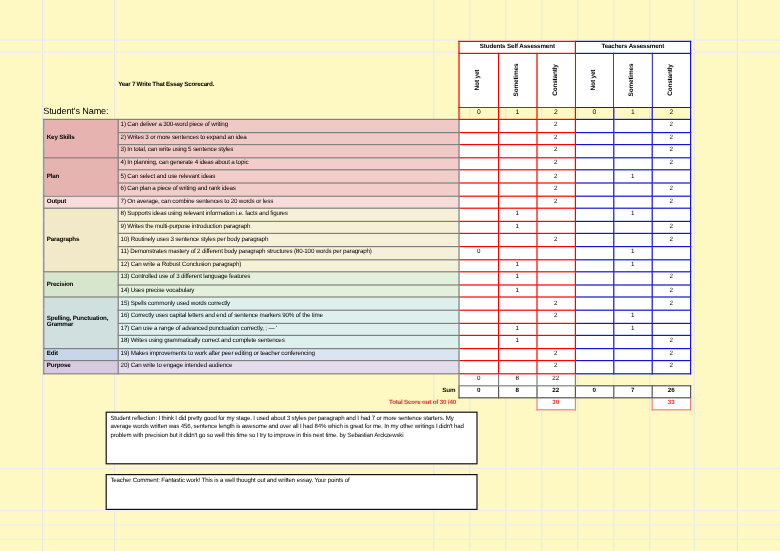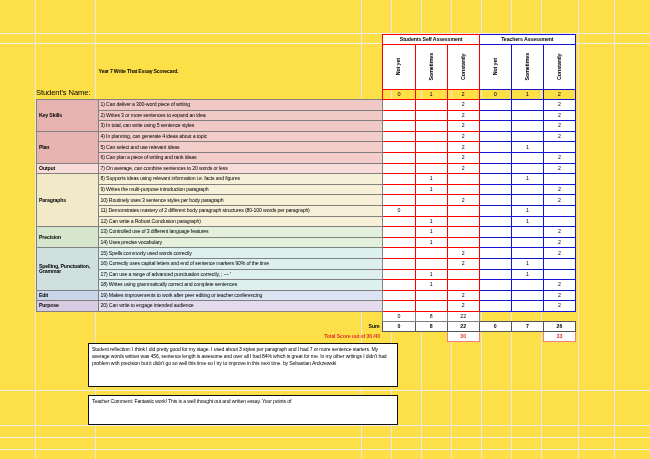--- a/index.html
+++ b/index.html
@@ -1,21 +1,21 @@
 <!DOCTYPE html>
 <html><head>
 <meta charset="utf-8">
 <style>
   html,body{margin:0;padding:0;}
   body{
     width:650px;height:459px;background:#ffffff;
     font-family:"Liberation Sans", sans-serif;
     overflow:hidden;
   }
-  .sheet{position:relative;width:650px;height:459px;background:#fde047;}
+  .sheet{position:relative;width:650px;height:459px;background:#fef9c3;}
 
   
   .guides{position:absolute;inset:0;pointer-events:none;}
   .gv{position:absolute;top:0;bottom:0;width:1px;background:#e8e8e8;}
   .gh{position:absolute;left:0;right:0;height:1px;background:#eeeeee;}
 
   table{border-collapse:collapse;}
 
   
   .card{position:absolute;left:36px;top:34px;width:578px;}

